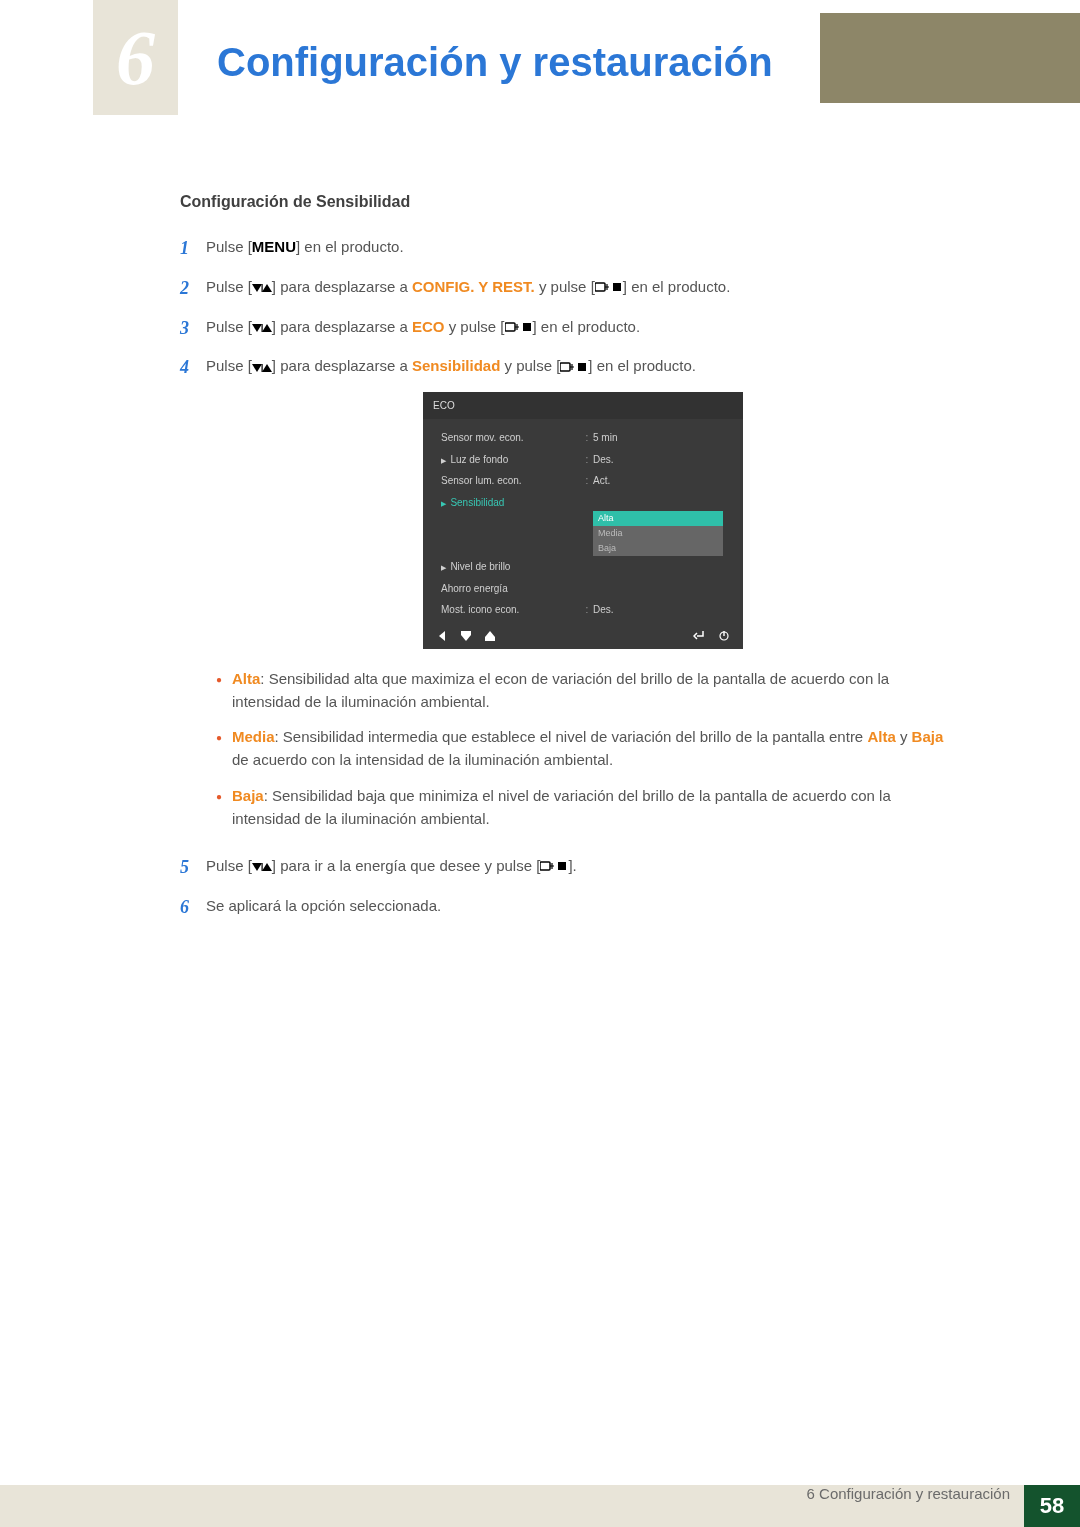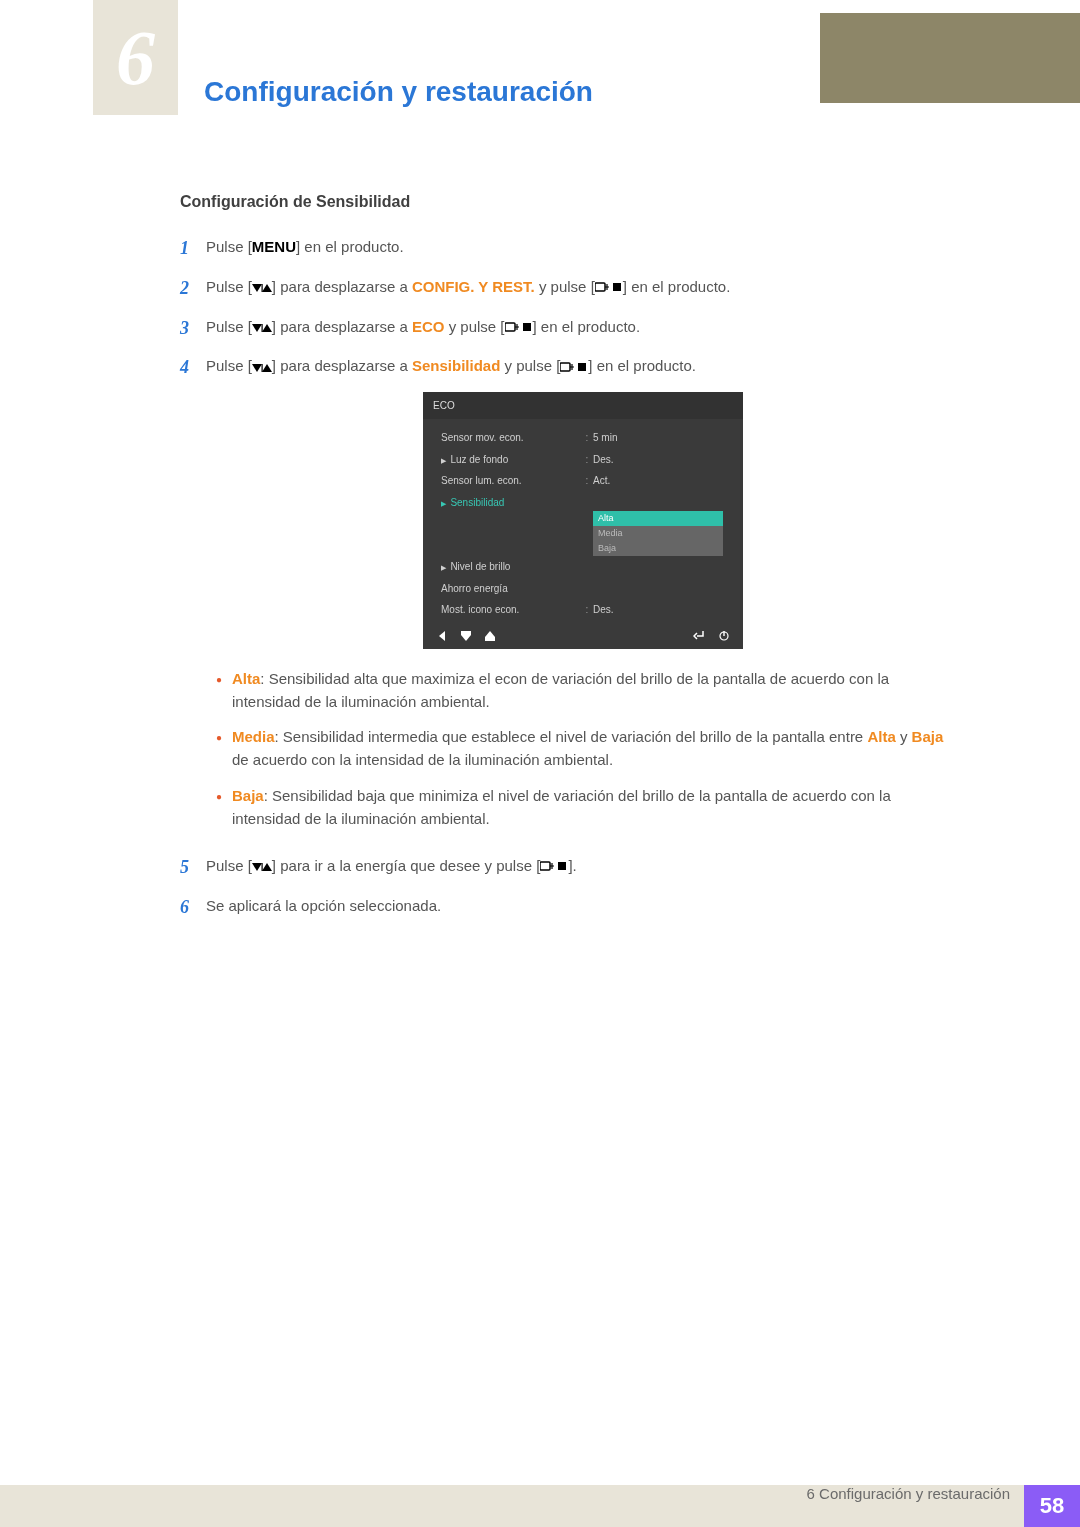--- a/index.html
+++ b/index.html
@@ -34,25 +34,24 @@
     justify-content: center;
     color: #fff;
     font-size: 78px;
     font-style: italic;
     font-weight: bold;
     font-family: Georgia, serif;
   }
   .page-title {
     position: absolute;
     top: 40px;
-    left: 204px;
-    font-size: 28px;
+    left: 217px;
+    font-size: 40px;
     font-weight: bold;
     color: #2b77d6;
-    margin-top: 36px;
   }
   .content-wrap {
     position: absolute;
     top: 190px;
     left: 180px;
     width: 780px;
     color: #555;
     font-size: 15px;
     line-height: 1.55;
   }
@@ -160,21 +159,21 @@
     display: flex;
     justify-content: flex-end;
     padding-right: 0;
   }
   .footer-text {
     color: #6b6b6b;
     font-size: 15px;
     margin-right: 14px;
   }
   .footer-page {
-    background: #8b5cf6;
+    background: #14532d;
     color: #fff;
     font-weight: bold;
     font-size: 22px;
     width: 56px;
     height: 42px;
     display: flex;
     align-items: center;
     justify-content: center;
   }
 </style>

